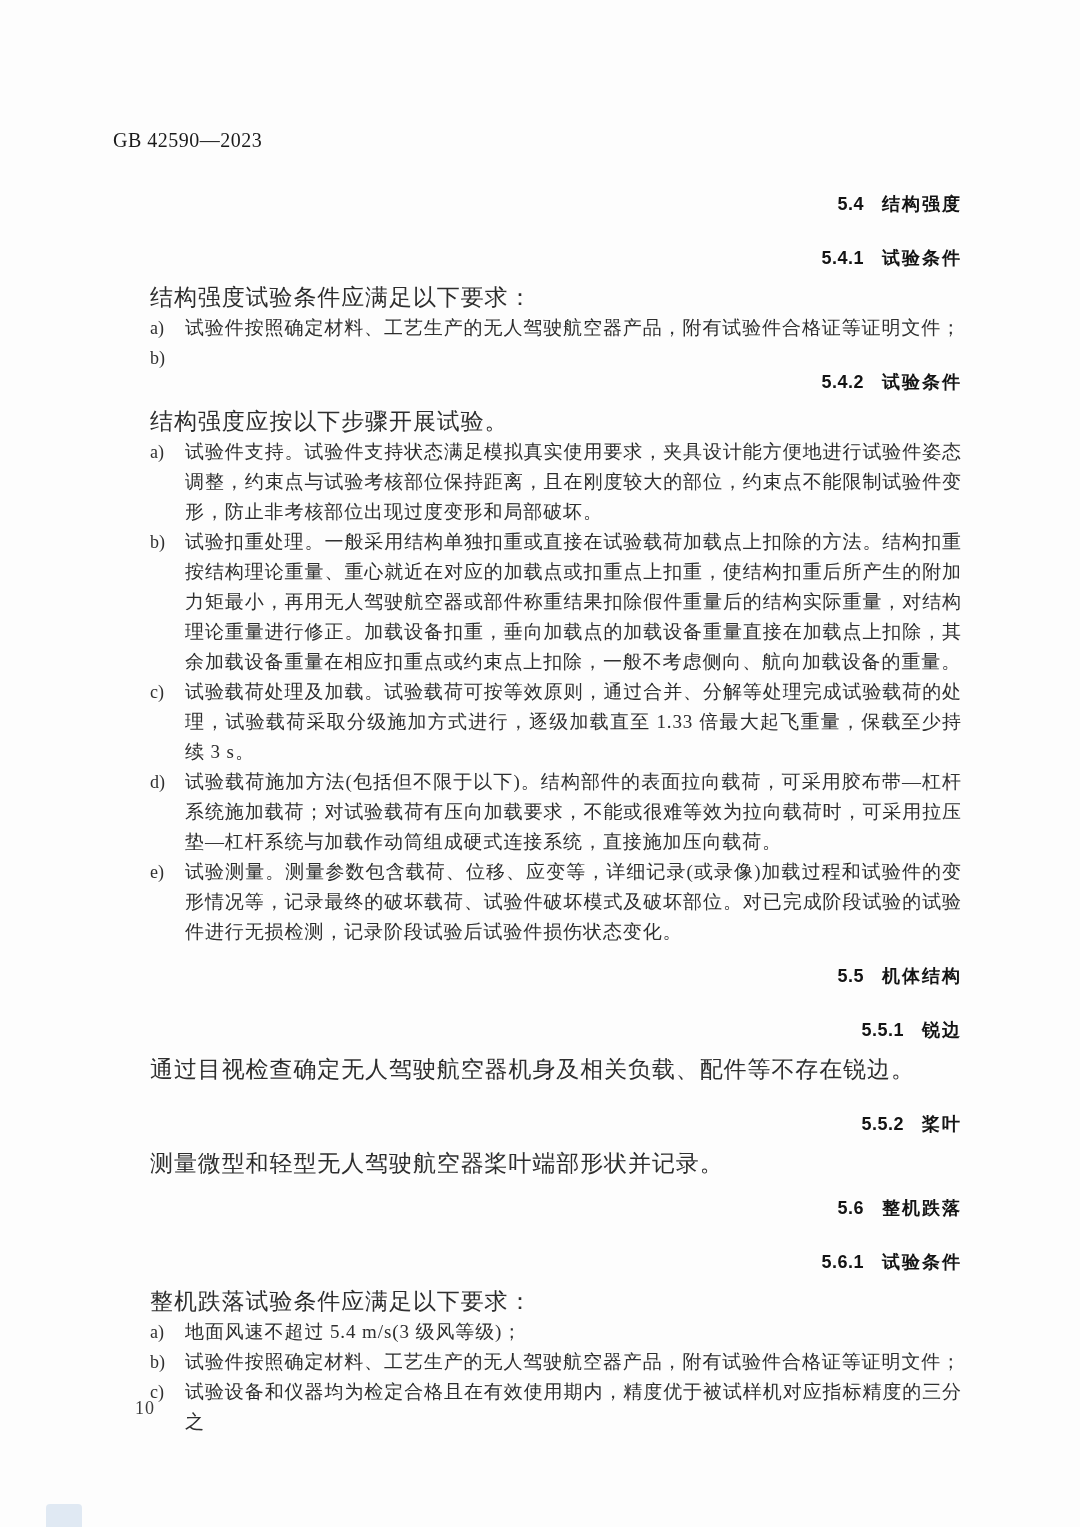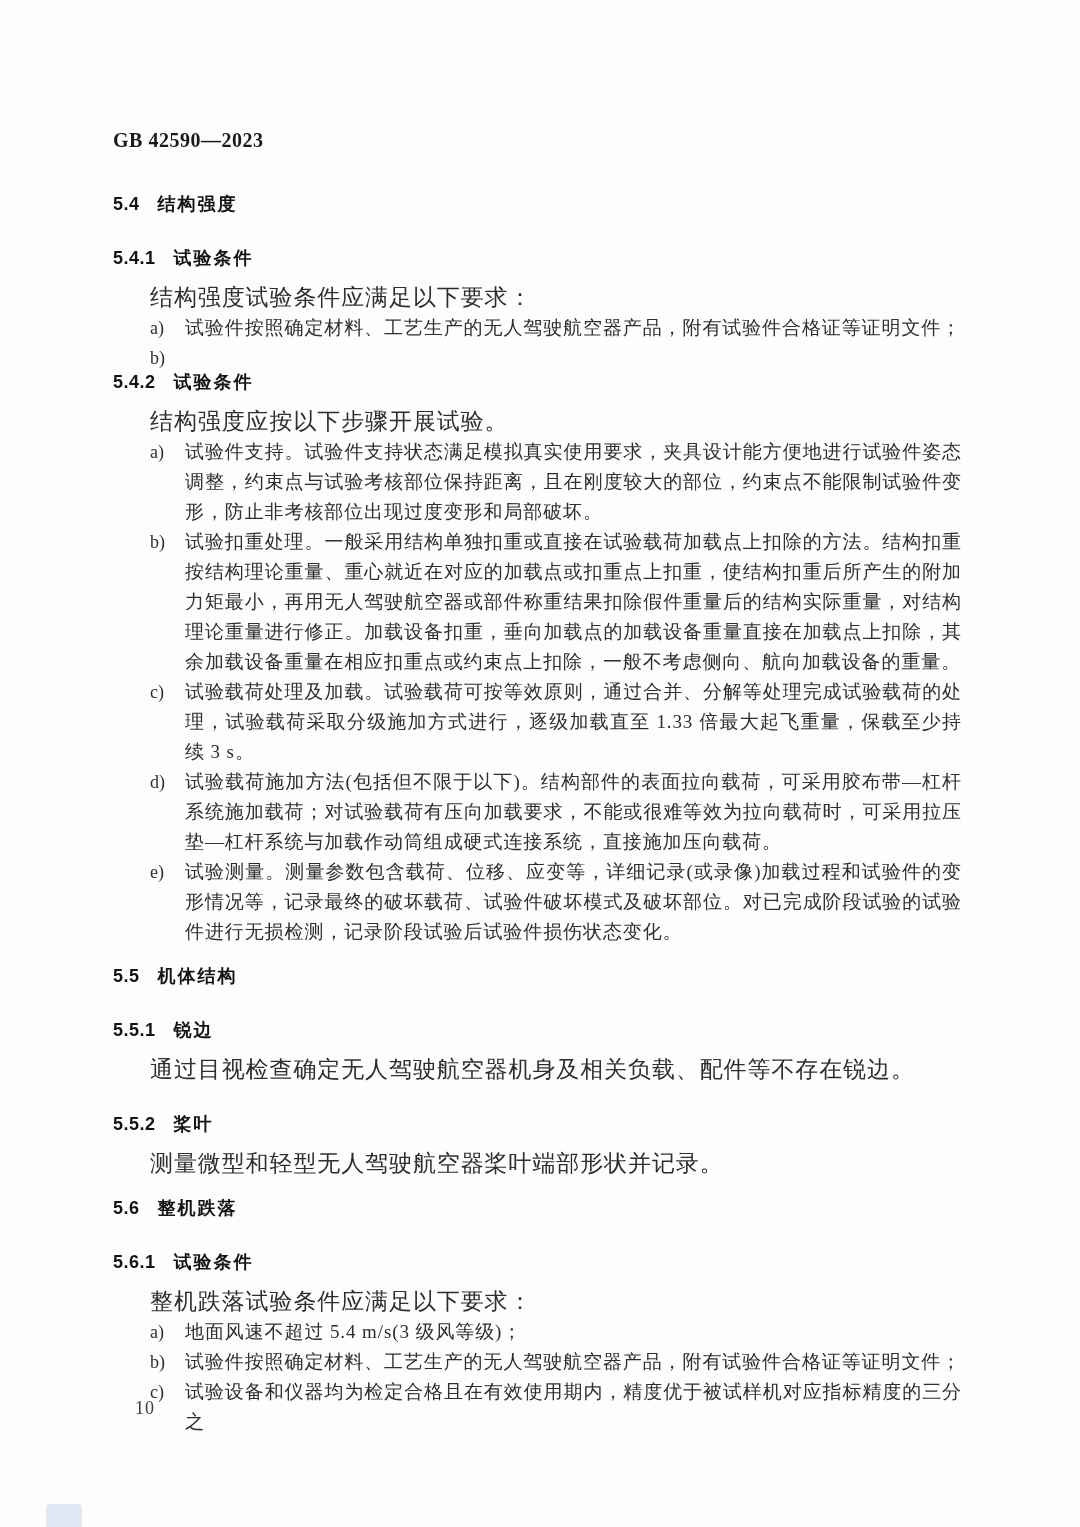--- a/index.html
+++ b/index.html
@@ -12,34 +12,35 @@
     color: #2e2e2e;
   }
   .page {
     position: absolute;
     left: 113px; top: 125px;
     width: 849px;
     filter: blur(0.35px);
   }
   .doc-header {
     font-family: "Liberation Serif", "DejaVu Serif", serif;
-    font-weight: bold;
+    font-weight: normal;
     font-size: 20px;
     color: #1a1a1a;
     letter-spacing: 0.5px;
     line-height: 30px;
     margin: 0 0 34px 0;
   }
   .h2, .h3 {
     font-family: "Liberation Sans", "DejaVu Sans", sans-serif;
     font-weight: bold;
     font-size: 18px;
     color: #141414;
     line-height: 30px;
     margin: 14px 0 0 0;
+    text-align: right;
   }
   .h3 { margin-top: 24px; }
   .hnum { display: inline-block; margin-right: 18px; letter-spacing: 0.5px; }
   .htitle { letter-spacing: 2px; }
   .para {
     font-size: 23px;
     line-height: 30px;
     letter-spacing: 0.9px;
     margin: 10px 0 0 0;
     text-indent: 37px;

